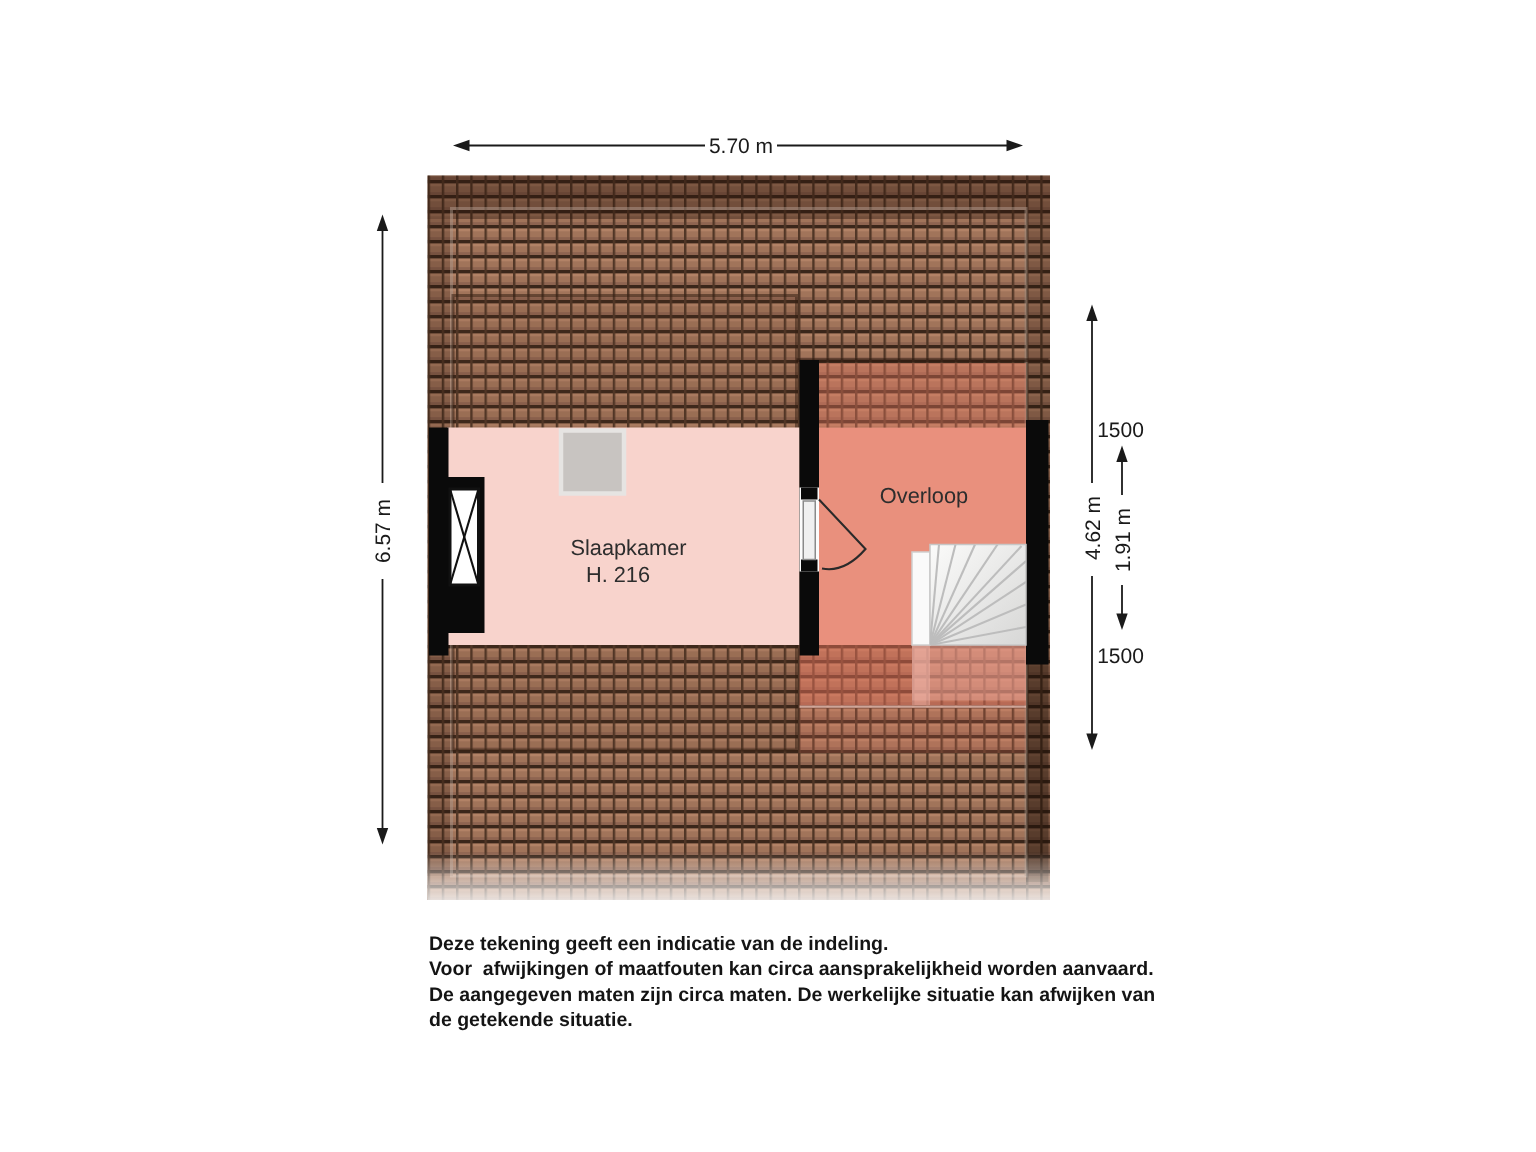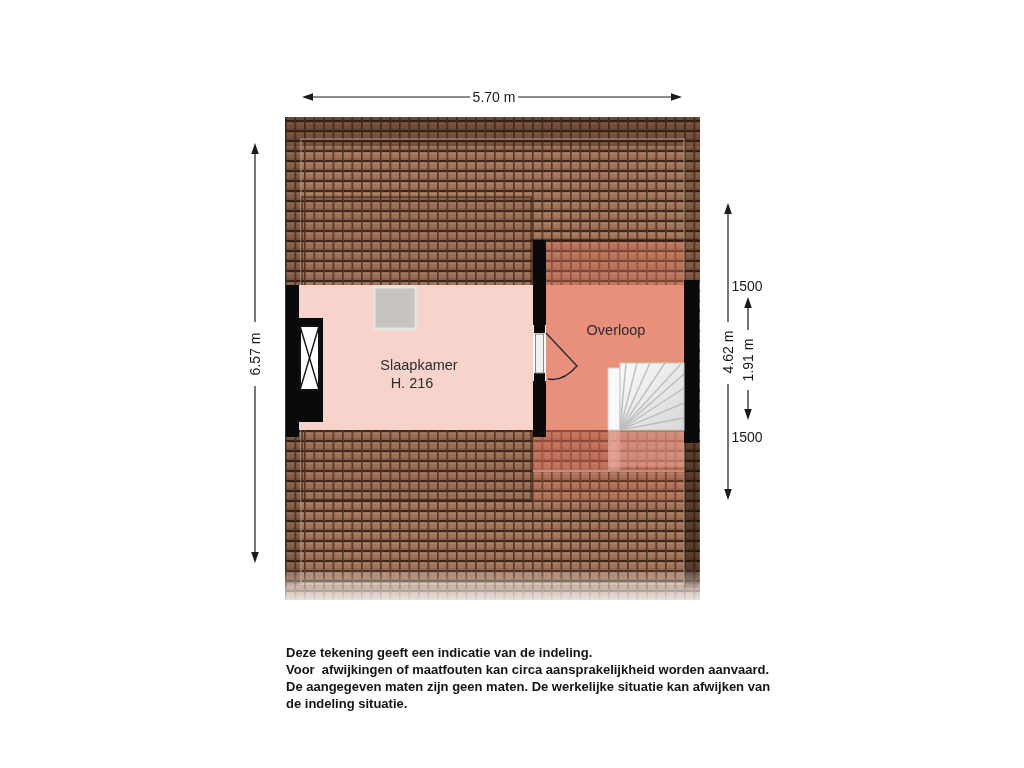--- a/index.html
+++ b/index.html
@@ -13,21 +13,21 @@
   }
   svg text {
     font-family: "Liberation Sans", sans-serif;
     fill: #1a1a1a;
   }
   svg text.dim { font-size: 14px; }
   svg text.room-label { font-size: 14.5px; fill: #2d2d2d; }
   #disclaimer {
     position: absolute;
     left: 286px;
-    top: 644px;
+    top: 620px;
     width: 560px;
     color: #141414;
     font-size: 13px;
     font-weight: bold;
     line-height: 17px;
   }
   #disclaimer .line { white-space: pre; }
 </style>
 </head>
 <body>
@@ -157,17 +157,17 @@
     <text class="dim" x="748" y="360" text-anchor="middle" transform="rotate(-90 748 360)" dy="5">1.91 m</text>
 
     <text class="dim" x="747" y="291" text-anchor="middle">1500</text>
     <text class="dim" x="747" y="442" text-anchor="middle">1500</text>
   </svg>
 
   
   <div id="disclaimer">
     <div class="line">Deze tekening geeft een indicatie van de indeling.</div>
     <div class="line">Voor  afwijkingen of maatfouten kan circa aansprakelijkheid worden aanvaard.</div>
-    <div class="line">De aangegeven maten zijn geen maten. De werkelijke situatie kan afwijken van</div>
-    <div class="line">de indeling situatie.</div>
+    <div class="line">De aangegeven maten zijn circa maten. De werkelijke situatie kan afwijken van</div>
+    <div class="line">de getekende situatie.</div>
   </div>
 
 </div>
 
 </body></html>

